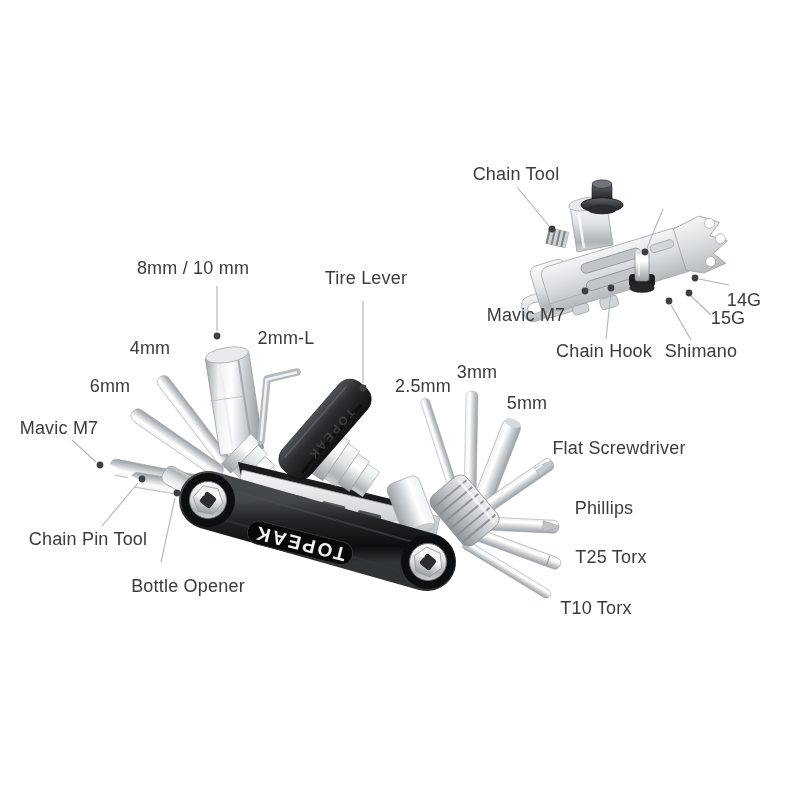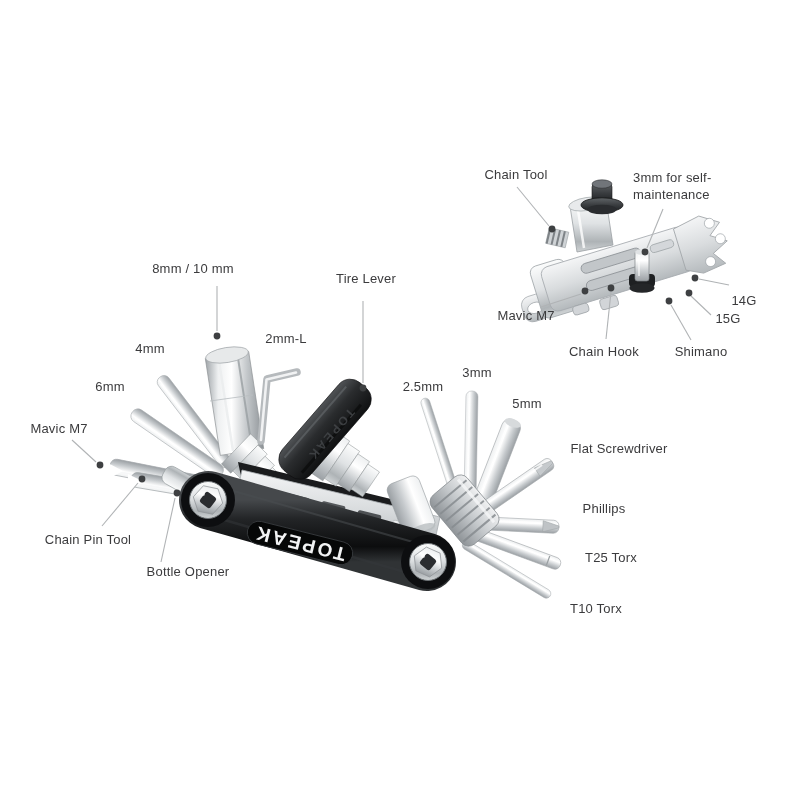--- a/index.html
+++ b/index.html
@@ -1,20 +1,20 @@
 <!DOCTYPE html>
 <html><head>
 <meta charset="utf-8">
 <style>
   html,body{margin:0;padding:0;background:#fff;}
   #stage{position:relative;width:800px;height:800px;background:#ffffff;overflow:hidden;
          font-family:"Liberation Sans", sans-serif;}
   #art{position:absolute;left:0;top:0;}
-  .lbl{position:absolute;transform:translate(-50%,-50%);color:#3b3b3d;font-size:13px;
-       letter-spacing:.2px;white-space:nowrap;text-align:left;line-height:1.3;}
+  .lbl{position:absolute;transform:translate(-50%,-50%);color:#3b3b3d;font-size:18px;
+       letter-spacing:.2px;white-space:nowrap;text-align:right;line-height:1.3;}
   .lbl.wrap{white-space:normal;width:122px;}
 </style>
 </head>
 <body>
 
 <div id="stage">
 
 <svg id="art" width="800" height="800" viewBox="0 0 800 800">
   <defs>
     <linearGradient id="gRod" x1="0" y1="0" x2="0" y2="1">
@@ -275,34 +275,33 @@
     <circle cx="689" cy="293" r="3.4"></circle>
     <circle cx="217" cy="336" r="3.4"></circle>
     <circle cx="363" cy="388" r="3.4"></circle>
     <circle cx="100" cy="465" r="3.4"></circle>
     <circle cx="142" cy="479" r="3.4"></circle>
     <circle cx="177" cy="493" r="3.4"></circle>
   </g>
 </svg>
 
 <div class="lbl" style="left:516px;top:175px">Chain Tool</div>
-<div class="lbl wrap" style="left:694px;top:187px">3mm for self-maintenance</div>
 <div class="lbl" style="left:526px;top:316px">Mavic M7</div>
 <div class="lbl" style="left:604px;top:352px">Chain Hook</div>
 <div class="lbl" style="left:701px;top:352px">Shimano</div>
 <div class="lbl" style="left:744px;top:301px">14G</div>
 <div class="lbl" style="left:728px;top:319px">15G</div>
 <div class="lbl" style="left:193px;top:269px">8mm / 10 mm</div>
 <div class="lbl" style="left:366px;top:279px">Tire Lever</div>
 <div class="lbl" style="left:286px;top:339px">2mm-L</div>
 <div class="lbl" style="left:150px;top:349px">4mm</div>
 <div class="lbl" style="left:110px;top:387px">6mm</div>
 <div class="lbl" style="left:59px;top:429px">Mavic M7</div>
 <div class="lbl" style="left:88px;top:540px">Chain Pin Tool</div>
-<div class="lbl" style="left:188px;top:572px">Bottle Opener</div>
+<div class="lbl" style="left:188px;top:587px">Bottle Opener</div>
 <div class="lbl" style="left:423px;top:387px">2.5mm</div>
 <div class="lbl" style="left:477px;top:373px">3mm</div>
 <div class="lbl" style="left:527px;top:404px">5mm</div>
 <div class="lbl" style="left:619px;top:449px">Flat Screwdriver</div>
 <div class="lbl" style="left:604px;top:509px">Phillips</div>
 <div class="lbl" style="left:611px;top:558px">T25 Torx</div>
 <div class="lbl" style="left:596px;top:609px">T10 Torx</div>
 
 </div>
 

